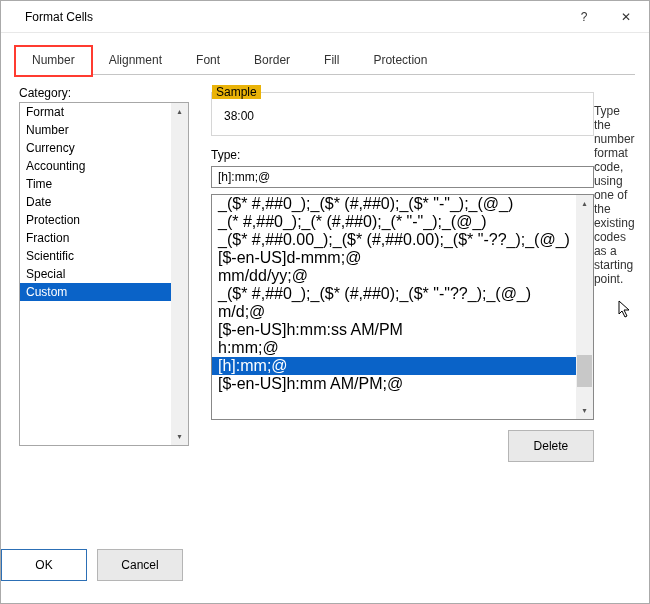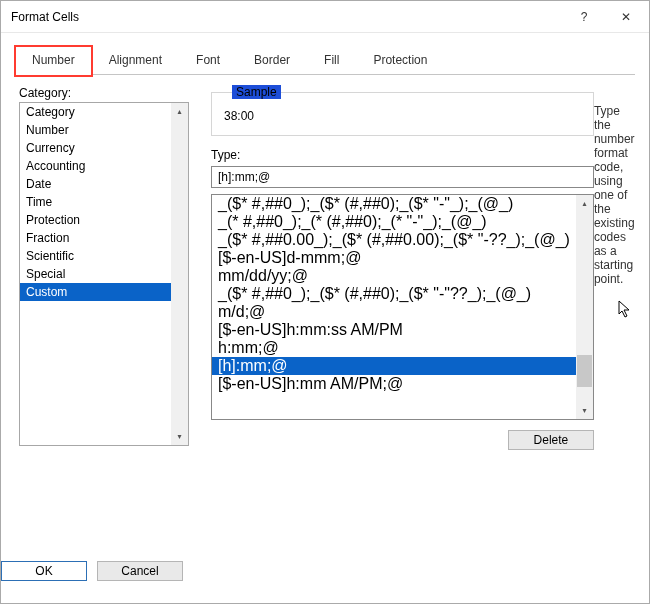--- a/index.html
+++ b/index.html
@@ -17,21 +17,21 @@
     height: 604px;
     border: 1px solid #aaa;
     background: #fff;
     display: flex;
     flex-direction: column;
   }
   .titlebar {
     height: 32px;
     display: flex;
     align-items: center;
-    padding: 0 2px 0 10px;
+    padding: 0 2px 0 24px;
     border-bottom: 1px solid #e8e8e8;
   }
   .titlebar .title {
     flex: 1;
     font-size: 12px;
     color: #000;
   }
   .titlebar .winbtn {
     width: 42px;
     height: 30px;
@@ -130,22 +130,22 @@
     padding: 10px 12px 12px 12px;
     position: relative;
     margin-top: 6px;
   }
   .sample::before {
     content: "";
   }
   .sample-label {
     position: absolute;
     top: -8px;
-    left: 20px;
-    background: #1d4ed8;
+    left: 0;
+    background: #eab308;
     padding: 0 4px;
     font-size: 12px;
   }
   .sample-val {
     font-size: 12px;
     padding-top: 6px;
   }
   .typein {
     width: 100%;
     border: 1px solid #888;
@@ -183,21 +183,21 @@
     width: 15px;
     background: #c8c8c8;
   }
   .delrow {
     display: flex;
     justify-content: flex-end;
     margin-top: 10px;
   }
   .btn {
     min-width: 86px;
-    height: 20px;
+    height: 32px;
     border: 1px solid #b5b5b5;
     background: #e9e9e9;
     font-size: 12px;
     display: flex;
     align-items: center;
     justify-content: center;
     padding: 0 14px;
   }
   .hint {
     margin-top: 18px;
@@ -244,26 +244,26 @@
   </div>
   <div class="tabline"></div>
 
   <div class="body">
     <div class="row1">
 
       <div class="catcol">
         <div class="label">Category:</div>
         <div class="listbox">
           <div class="listitems">
-            <div class="li"><span>Category</span></div>
+            <div class="li"><span>Format</span></div>
             <div class="li"><span>Number</span></div>
             <div class="li"><span>Currency</span></div>
             <div class="li"><span>Accounting</span></div>
+            <div class="li"><span>Time</span></div>
             <div class="li"><span>Date</span></div>
-            <div class="li"><span>Time</span></div>
             <div class="li"><span>Protection</span></div>
             <div class="li"><span>Fraction</span></div>
             <div class="li"><span>Scientific</span></div>
             <div class="li"><span>Special</span></div>
             <div class="li sel"><span>Custom</span></div>
           </div>
           <div class="scrollbar">
             <div class="scrollbtn">▴</div>
             <div class="scrollbtn" style="position:absolute;bottom:0;width:100%;">▾</div>
           </div>

